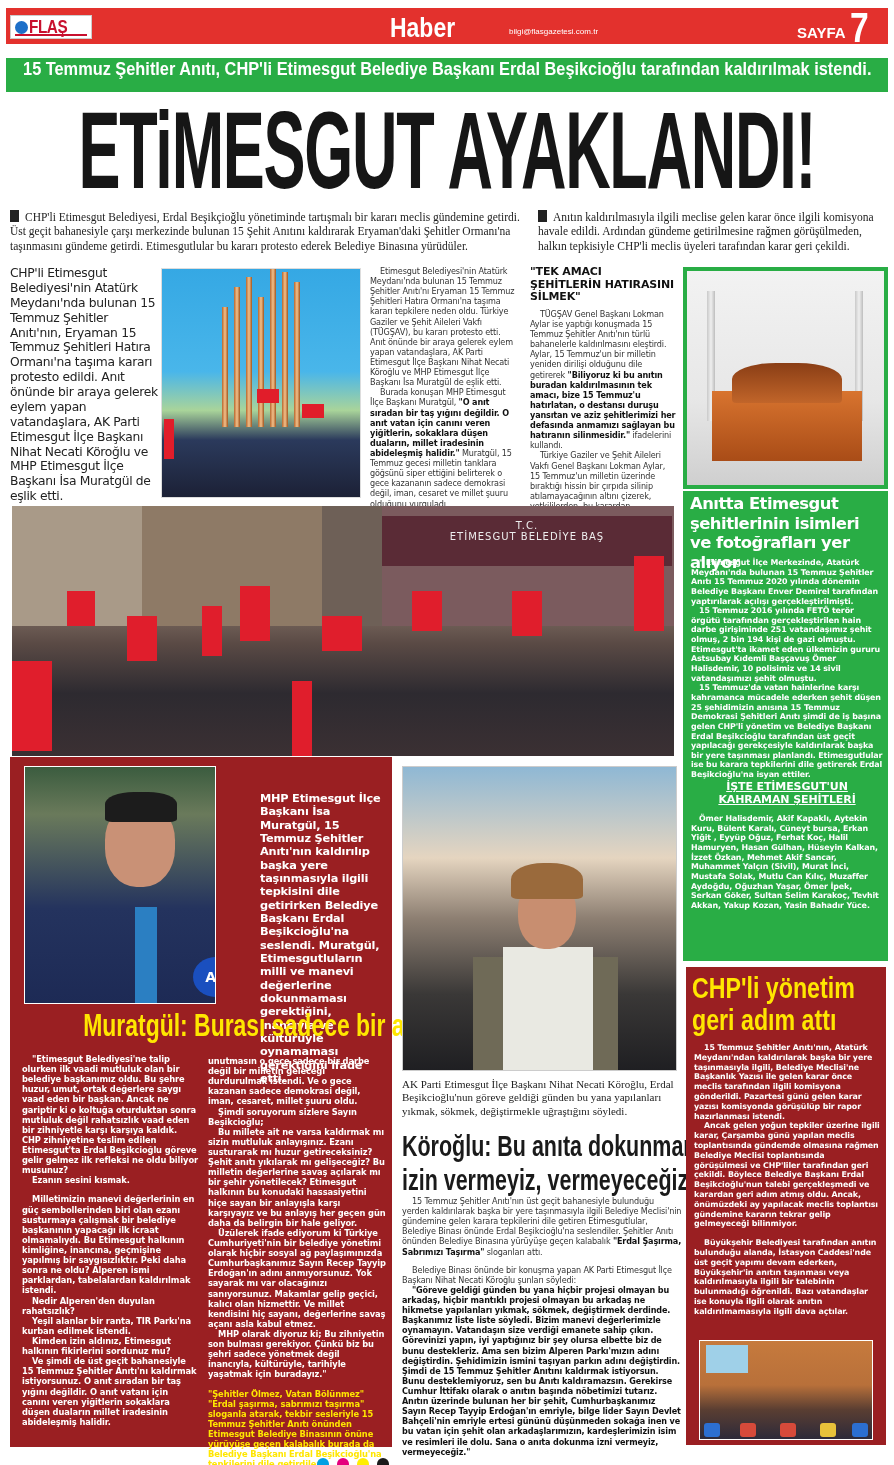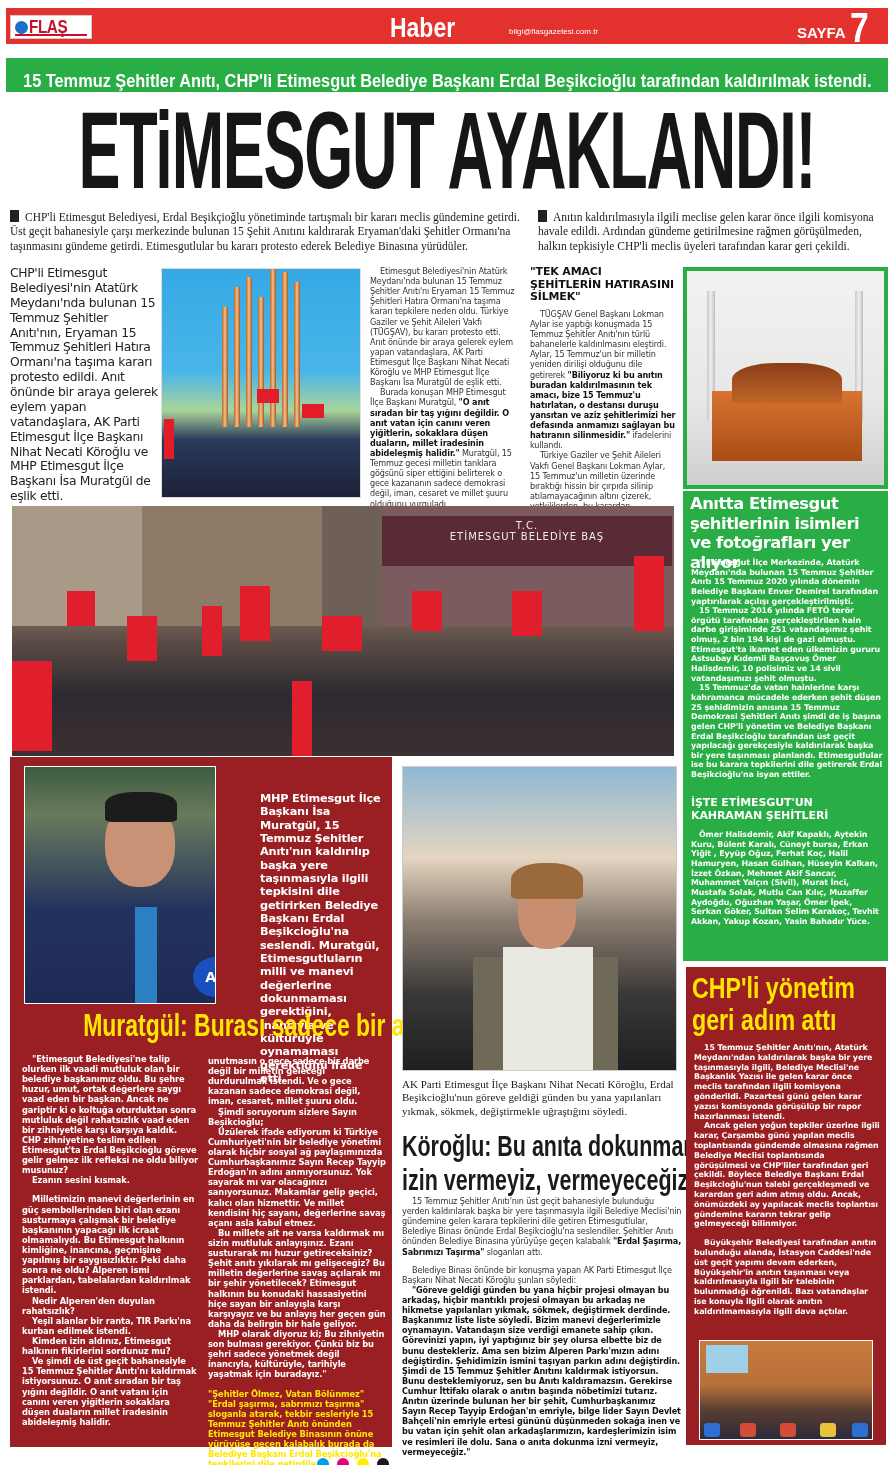--- a/index.html
+++ b/index.html
@@ -12,21 +12,21 @@
   #logo { left: 10px; top: 15px; width: 82px; height: 24px; background: #fff; border: 1px solid #ccc; }
   #logo .l-text { position: absolute; left: 18px; top: 1px; font: bold 18px "Liberation Sans", sans-serif; color: #c8102e; letter-spacing: -0.5px; transform: scaleX(0.85); transform-origin: left; }
   #logo .l-moon { position: absolute; left: 4px; top: 5px; width: 13px; height: 13px; border-radius: 50%; background: #1d6fc8; }
   #logo .l-line { position: absolute; left: 4px; right: 4px; bottom: 2px; height: 2px; background: #c8102e; }
   #section { left: 390px; top: 12px; font: bold 28px "Liberation Sans", sans-serif; color: #fff; transform: scaleX(0.82); transform-origin: left; }
   #email { left: 485px; top: 27px; font: 8px "Liberation Sans", sans-serif; color: #fff; padding-left: 24px; }
   #sayfa { left: 797px; top: 24px; font: bold 15px "Liberation Sans", sans-serif; color: #fff; }
   #pagenum { left: 850px; top: 4px; font: bold 42px "Liberation Sans", sans-serif; color: #fff; transform: scaleX(0.8); transform-origin: left; }
 
   
-  #strap { left: 6px; top: 58px; width: 882px; height: 34px; background: #29ad45; color: #fff; font: bold 19px "Liberation Sans", sans-serif; display: flex; align-items: flex-end; justify-content: center; white-space: nowrap; }
+  #strap { left: 6px; top: 58px; width: 882px; height: 34px; background: #29ad45; color: #fff; font: bold 19px "Liberation Sans", sans-serif; display: flex; align-items: flex-start; justify-content: center; white-space: nowrap; }
   #strap span { display: inline-block; transform: scaleX(0.86); }
 
   
   #headline { left: 0; top: 94px; width: 894px; height: 112px; display: flex; justify-content: center; align-items: center; overflow: hidden; }
   #headline span { font: bold 104px "Liberation Sans", sans-serif; color: #161616; letter-spacing: -2px; transform: scaleX(0.605) scaleY(1.06); white-space: nowrap; display: inline-block; }
 
   
   .spot { font: 11.5px "Liberation Serif", serif; line-height: 1.25; color: #222; }
   .spot .sq { display: inline-block; width: 9px; height: 12px; background: #222; margin-right: 6px; vertical-align: -1px; }
   #spot1 { left: 10px; top: 210px; width: 510px; }
@@ -82,21 +82,21 @@
   #title-k { left: 402px; top: 1130px; width: 280px; font: bold 29px "Liberation Sans", sans-serif; line-height: 1.16; color: #1a1a1a; }
   #title-k span { display: inline-block; transform: scaleX(0.74); transform-origin: left; white-space: nowrap; }
   #k-text { left: 402px; top: 1196px; width: 280px; }
   #k-text .sp { height: 8px; }
 
   
   #box-g { left: 683px; top: 491px; width: 205px; height: 470px; background: #29ad45; color: #fff; }
   #g-title { left: 690px; top: 494px; width: 195px; font: bold 16.4px "DejaVu Sans", sans-serif; line-height: 1.2; color: #fff; letter-spacing: -0.5px; }
   #g-text { left: 691px; top: 558px; width: 192px; font: bold 7.9px "DejaVu Sans", sans-serif; line-height: 1.22; color: #fff; letter-spacing: -0.1px; }
   #g-text p { text-indent: 8px; }
-  #g-sub { font: bold 11px "DejaVu Sans", sans-serif; text-align: left; line-height: 1.2; margin: 16px 0 8px 0; text-indent: 0 !important; }
+  #g-sub { font: bold 11px "DejaVu Sans", sans-serif; text-align: center; line-height: 1.2; margin: 0 0 8px 0; text-indent: 0 !important; text-decoration: underline; }
 
   
   #box-c { left: 686px; top: 967px; width: 200px; height: 478px; background: #9a1f22; }
   #c-title { left: 692px; top: 972px; width: 195px; font: bold 29px "Liberation Sans", sans-serif; line-height: 1.12; color: #ffe600; }
   #c-title span { display: inline-block; transform: scaleX(0.8); transform-origin: left; white-space: nowrap; }
   #c-text { left: 694px; top: 1043px; width: 186px; font: bold 7.9px "DejaVu Sans", sans-serif; line-height: 1.24; color: #fff; letter-spacing: -0.1px; }
   #c-text p { text-indent: 10px; }
   #c-text .sp { height: 9px; }
   #ph-council { left: 699px; top: 1340px; width: 174px; height: 100px; background: linear-gradient(180deg,#c67a3d 0%,#b8703a 45%,#5a3e32 70%,#2d2a3a 100%); border: 1px solid #fff; }
   #ph-council .screen { position: absolute; left: 6px; top: 4px; width: 42px; height: 28px; background: #9fd0e8; }
@@ -210,22 +210,22 @@
   <p>Milletimizin manevi değerlerinin en güç sembollerinden biri olan ezanı susturmaya çalışmak bir belediye başkanının yapacağı ilk icraat olmamalıydı. Bu Etimesgut halkının kimliğine, inancına, geçmişine yapılmış bir saygısızlıktır. Peki daha sonra ne oldu? Alperen ismi parklardan, tabelalardan kaldırılmak istendi.</p>
   <p>Nedir Alperen'den duyulan rahatsızlık?</p>
   <p>Yeşil alanlar bir ranta, TIR Parkı'na kurban edilmek istendi.</p>
   <p>Kimden izin aldınız, Etimesgut halkının fikirlerini sordunuz mu?</p>
   <p>Ve şimdi de üst geçit bahanesiyle 15 Temmuz Şehitler Anıtı'nı kaldırmak istiyorsunuz. O anıt sıradan bir taş yığını değildir. O anıt vatanı için canını veren yiğitlerin sokaklara düşen duaların millet iradesinin abideleşmiş halidir.</p>
 
 </div>
 <div id="m-col2" class="abs wsmall">
   <p style="text-indent:0">unutmasın o gece sadece bir darbe değil bir milletin geleceği durdurulmak istendi. Ve o gece kazanan sadece demokrasi değil, iman, cesaret, millet şuuru oldu.</p>
   <p>Şimdi soruyorum sizlere Sayın Beşikcioğlu;</p>
+  <p>Bu millete ait ne varsa kaldırmak mı sizin mutluluk anlayışınız. Ezanı susturarak mı huzur getireceksiniz? Şehit anıtı yıkılarak mı gelişeceğiz? Bu milletin değerlerine savaş açılarak mı bir şehir yönetilecek? Etimesgut halkının bu konudaki hassasiyetini hiçe sayan bir anlayışla karşı karşıyayız ve bu anlayış her geçen gün daha da belirgin bir hale geliyor.</p>
   <p>Üzülerek ifade ediyorum ki Türkiye Cumhuriyeti'nin bir belediye yönetimi olarak hiçbir sosyal ağ paylaşımınızda Cumhurbaşkanımız Sayın Recep Tayyip Erdoğan'ın adını anmıyorsunuz. Yok sayarak mı var olacağınızı sanıyorsunuz. Makamlar gelip geçici, kalıcı olan hizmettir. Ve millet kendisini hiç sayanı, değerlerine savaş açanı asla kabul etmez.</p>
-  <p>Bu millete ait ne varsa kaldırmak mı sizin mutluluk anlayışınız. Ezanı susturarak mı huzur getireceksiniz? Şehit anıtı yıkılarak mı gelişeceğiz? Bu milletin değerlerine savaş açılarak mı bir şehir yönetilecek? Etimesgut halkının bu konudaki hassasiyetini hiçe sayan bir anlayışla karşı karşıyayız ve bu anlayış her geçen gün daha da belirgin bir hale geliyor.</p>
   <p>MHP olarak diyoruz ki; Bu zihniyetin son bulması gerekiyor. Çünkü biz bu şehri sadece yönetmek değil inancıyla, kültürüyle, tarihiyle yaşatmak için buradayız."</p>
   <div class="sp"></div>
   <p class="yl">"Şehitler Ölmez, Vatan Bölünmez" "Erdal şaşırma, sabrımızı taşırma" sloganla atarak, tekbir sesleriyle 15 Temmuz Şehitler Anıtı önünden Etimesgut Belediye Binasının önüne yürüyüşe geçen kalabalık burada da Belediye Başkanı Erdal Beşikcioğlu'na tepkilerini dile getirdiler.</p>
 </div>
 
 <div id="ph-k" class="abs photo">
   <div class="jacket"></div>
   <div class="shirt"></div>
   <div class="face"></div>
   <div class="hair"></div>

